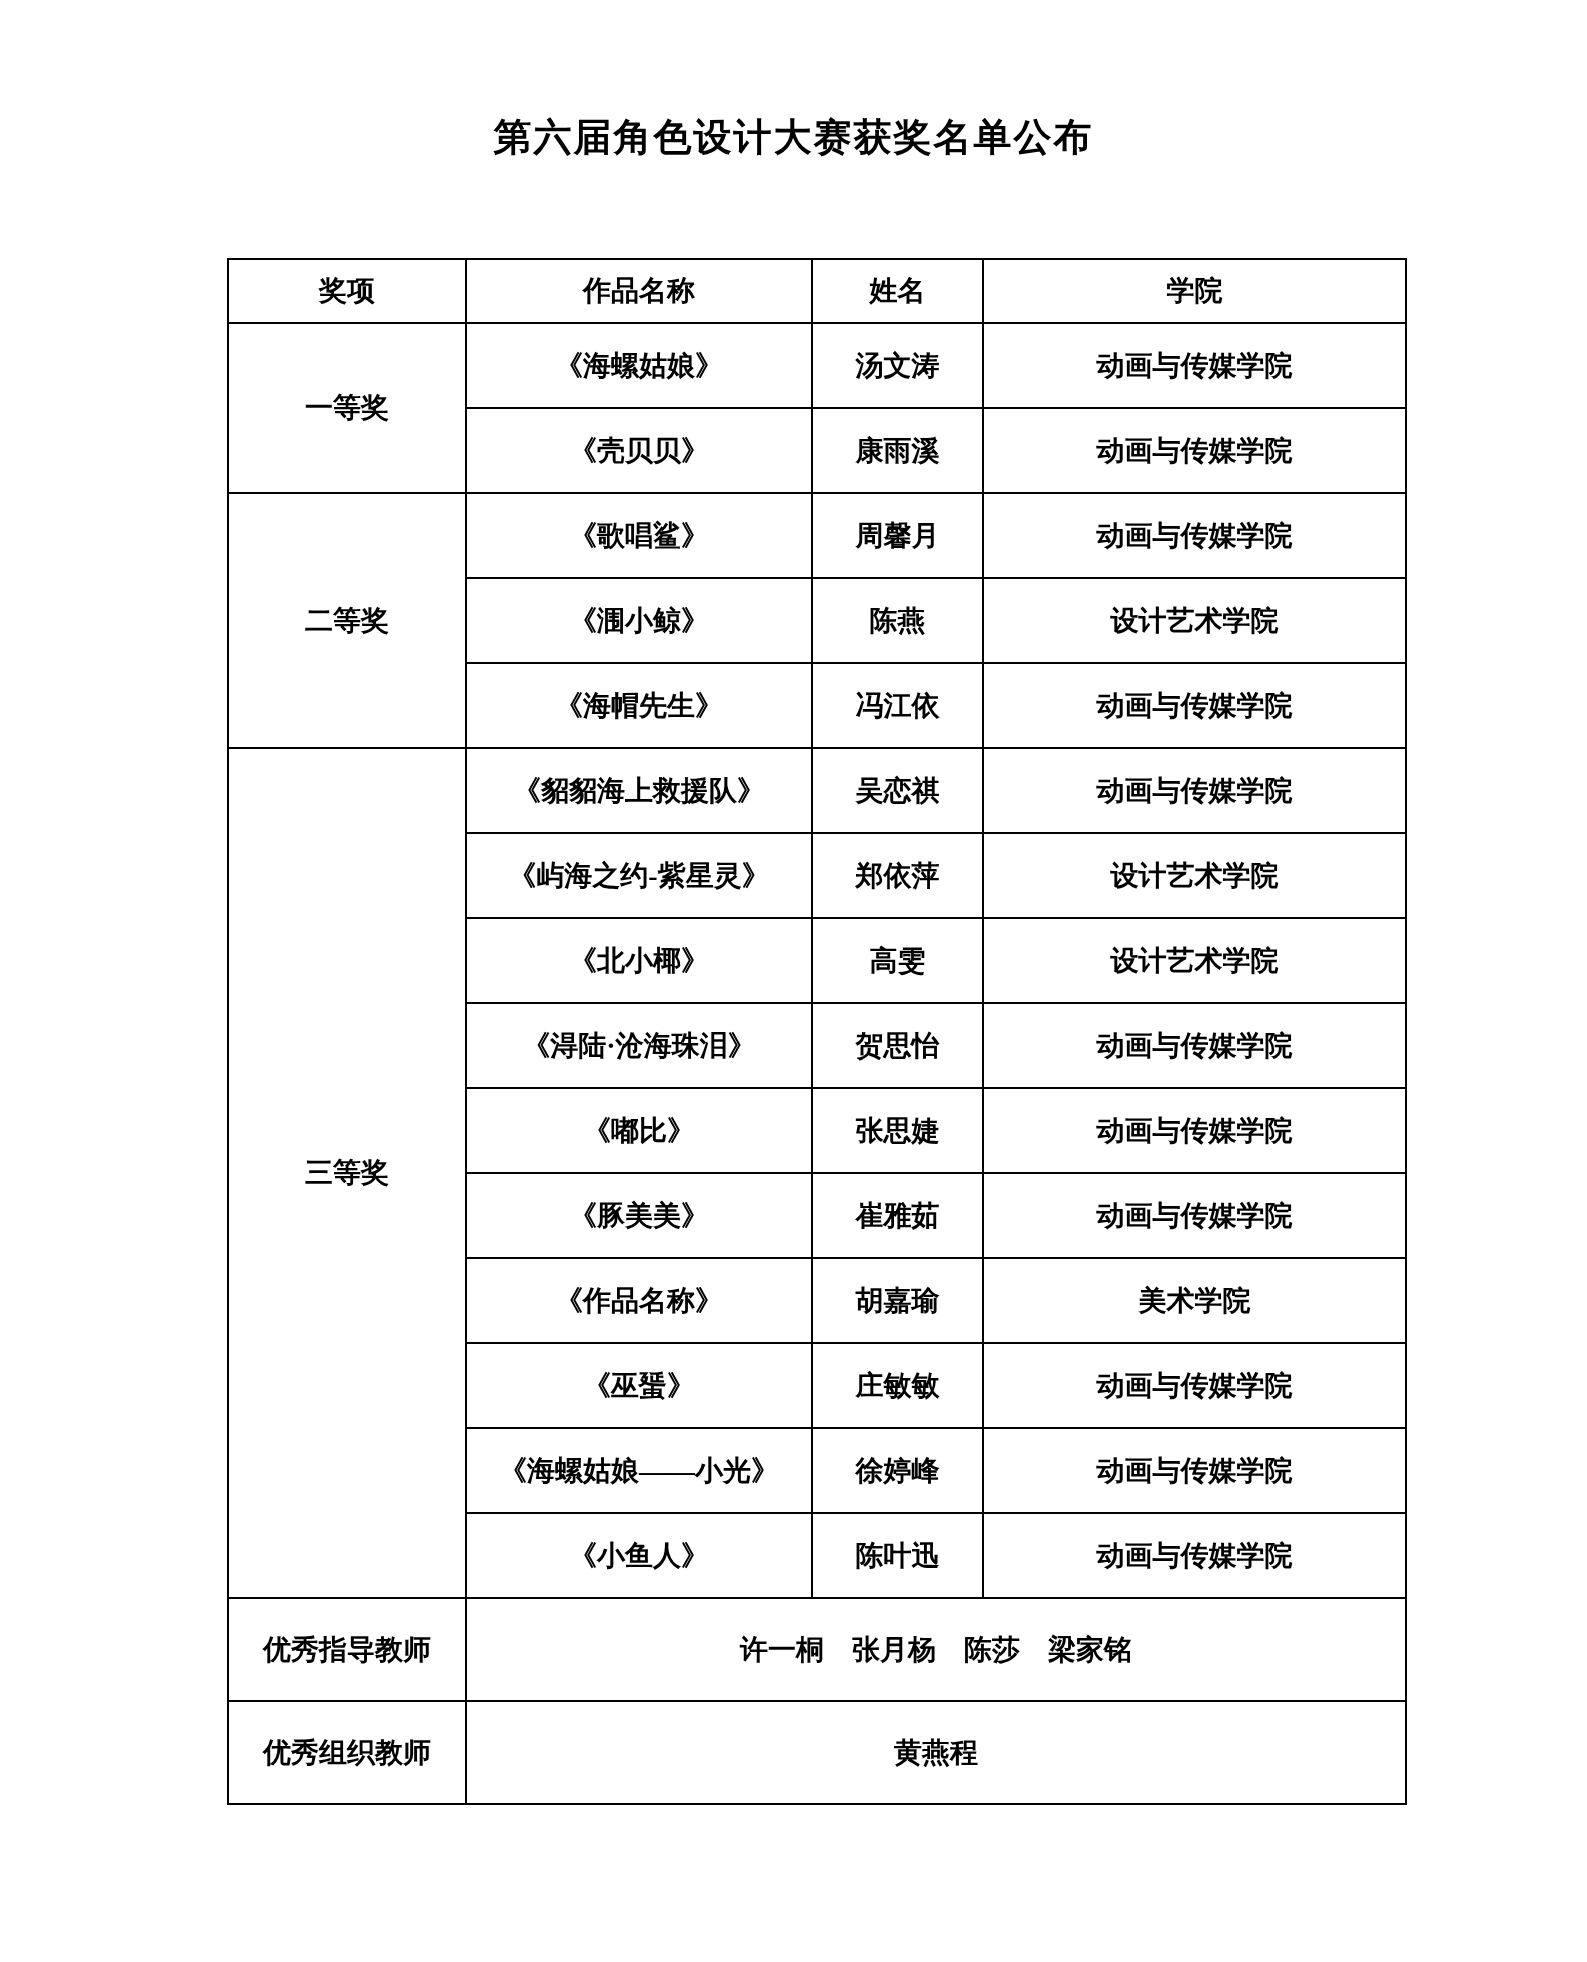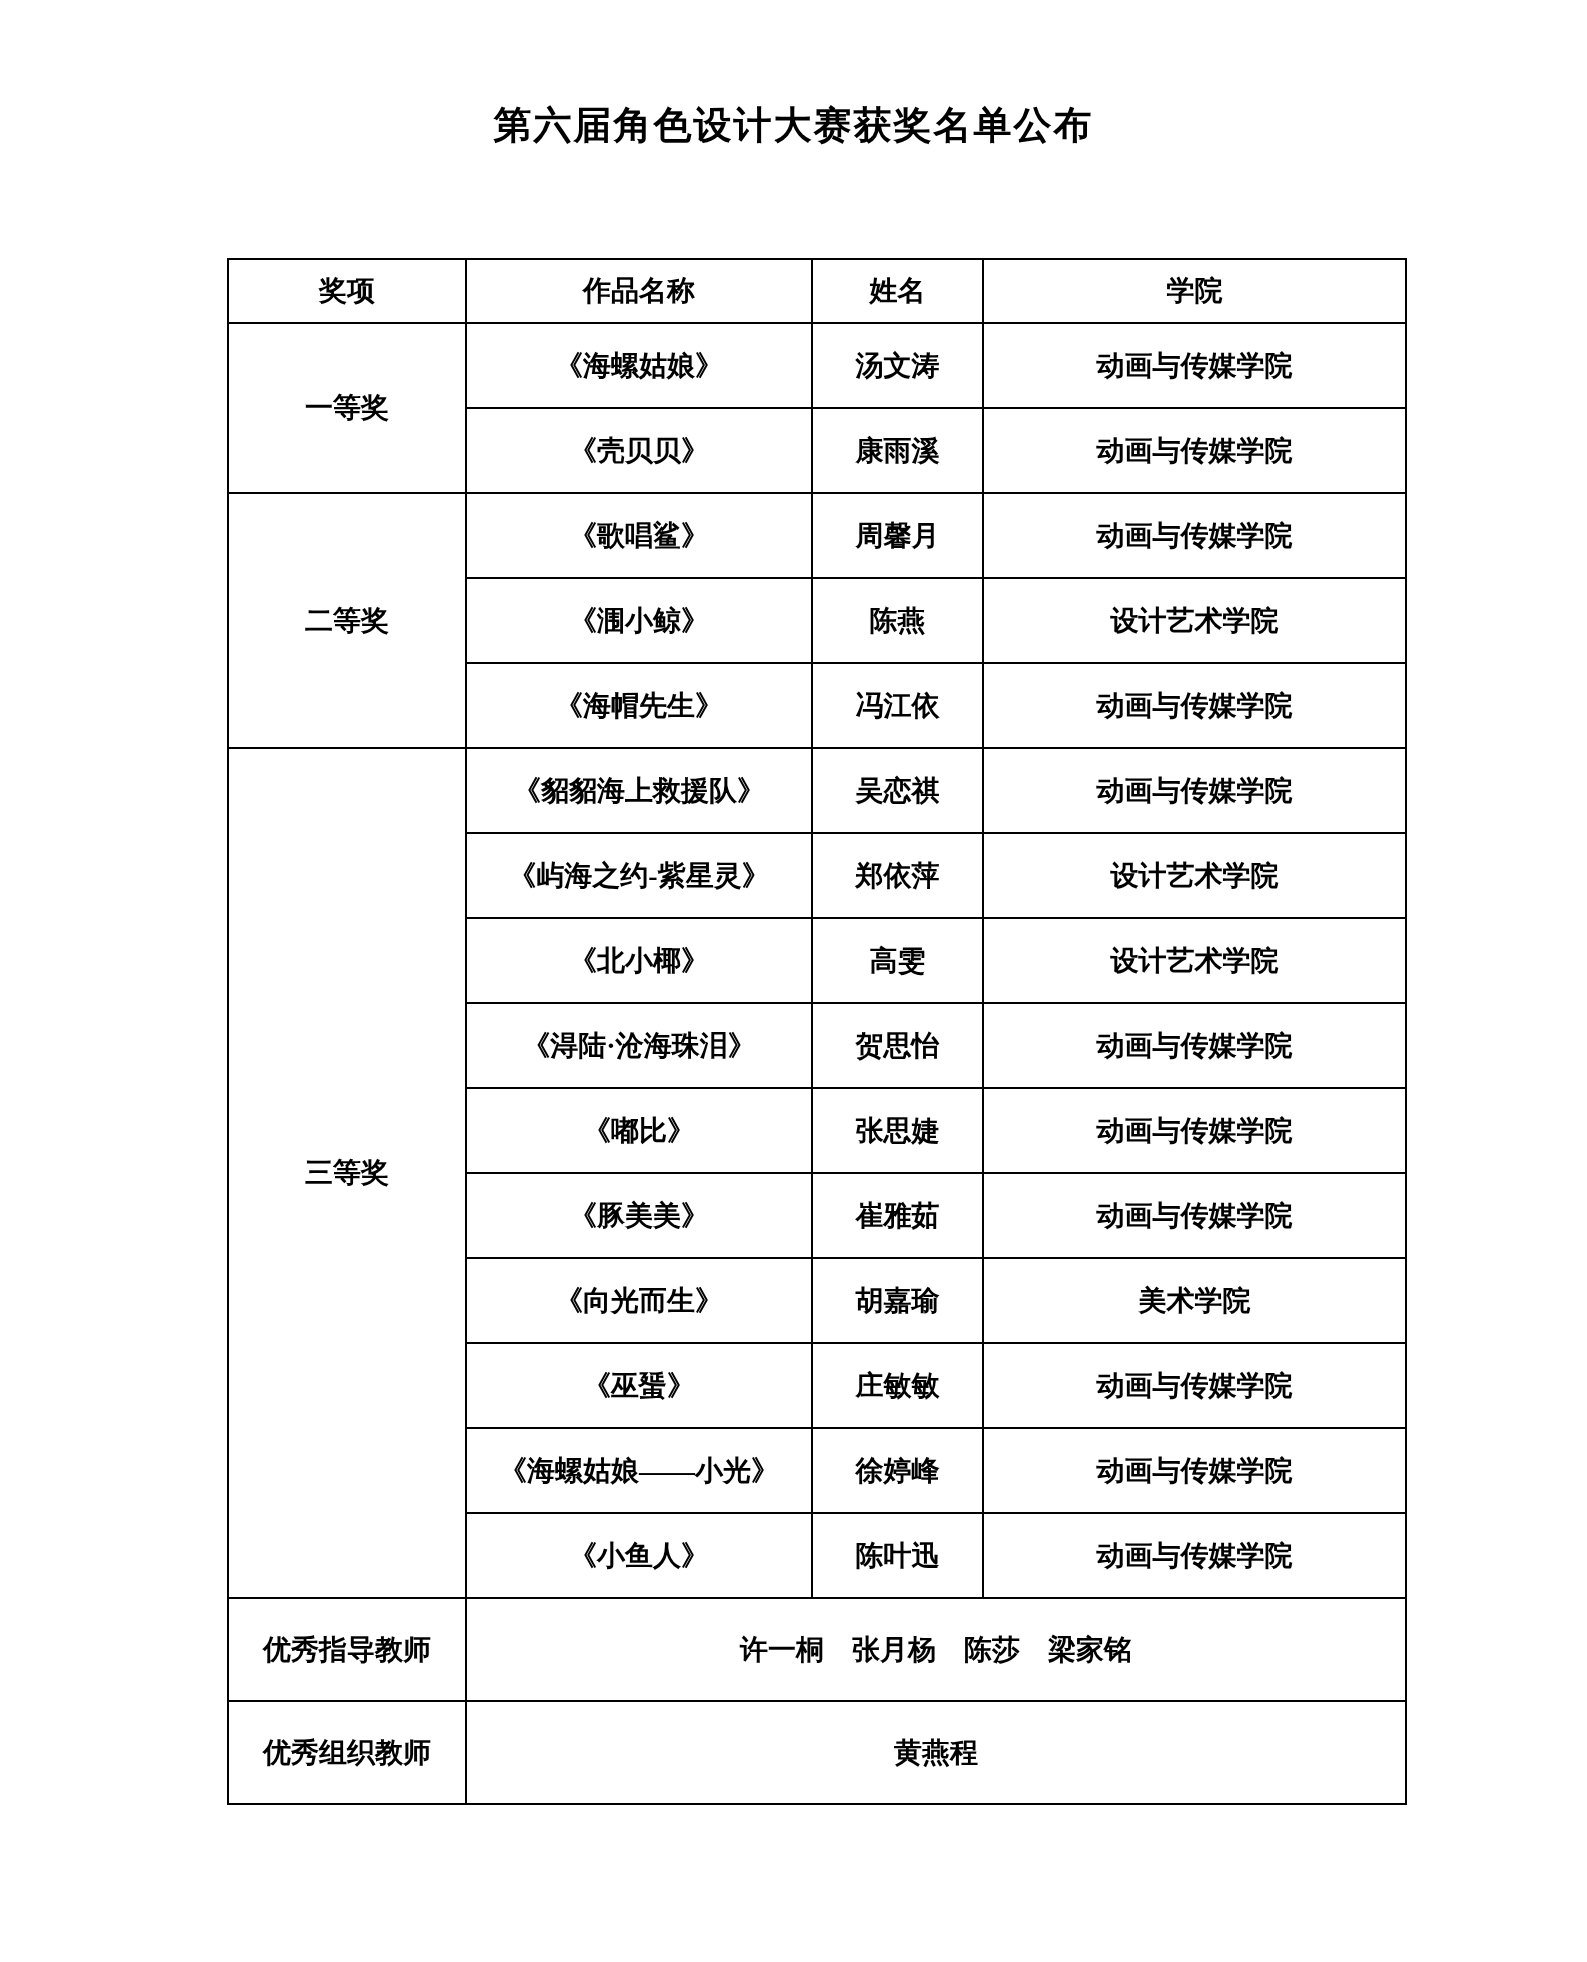--- a/index.html
+++ b/index.html
@@ -11,21 +11,21 @@
     position: relative;
     width: 1587px;
     height: 1962px;
     background: #ffffff;
     color: #000000;
     font-family: "Liberation Serif", "DejaVu Serif", serif;
     overflow: hidden;
   }
   .doc-title {
     position: absolute;
-    top: 100px;
+    top: 112px;
     left: 0;
     width: 1587px;
     text-align: center;
     font-size: 38px;
     font-weight: bold;
     letter-spacing: 2px;
   }
   table.award-table {
     position: absolute;
     left: 227px;
@@ -133,21 +133,21 @@
         <td>《嘟比》</td>
         <td>张思婕</td>
         <td>动画与传媒学院</td>
       </tr>
       <tr class="row-data">
         <td>《豚美美》</td>
         <td>崔雅茹</td>
         <td>动画与传媒学院</td>
       </tr>
       <tr class="row-data">
-        <td>《向光而生》</td>
+        <td>《作品名称》</td>
         <td>胡嘉瑜</td>
         <td>美术学院</td>
       </tr>
       <tr class="row-data">
         <td>《巫蜑》</td>
         <td>庄敏敏</td>
         <td>动画与传媒学院</td>
       </tr>
       <tr class="row-data">
         <td>《海螺姑娘——小光》</td>

